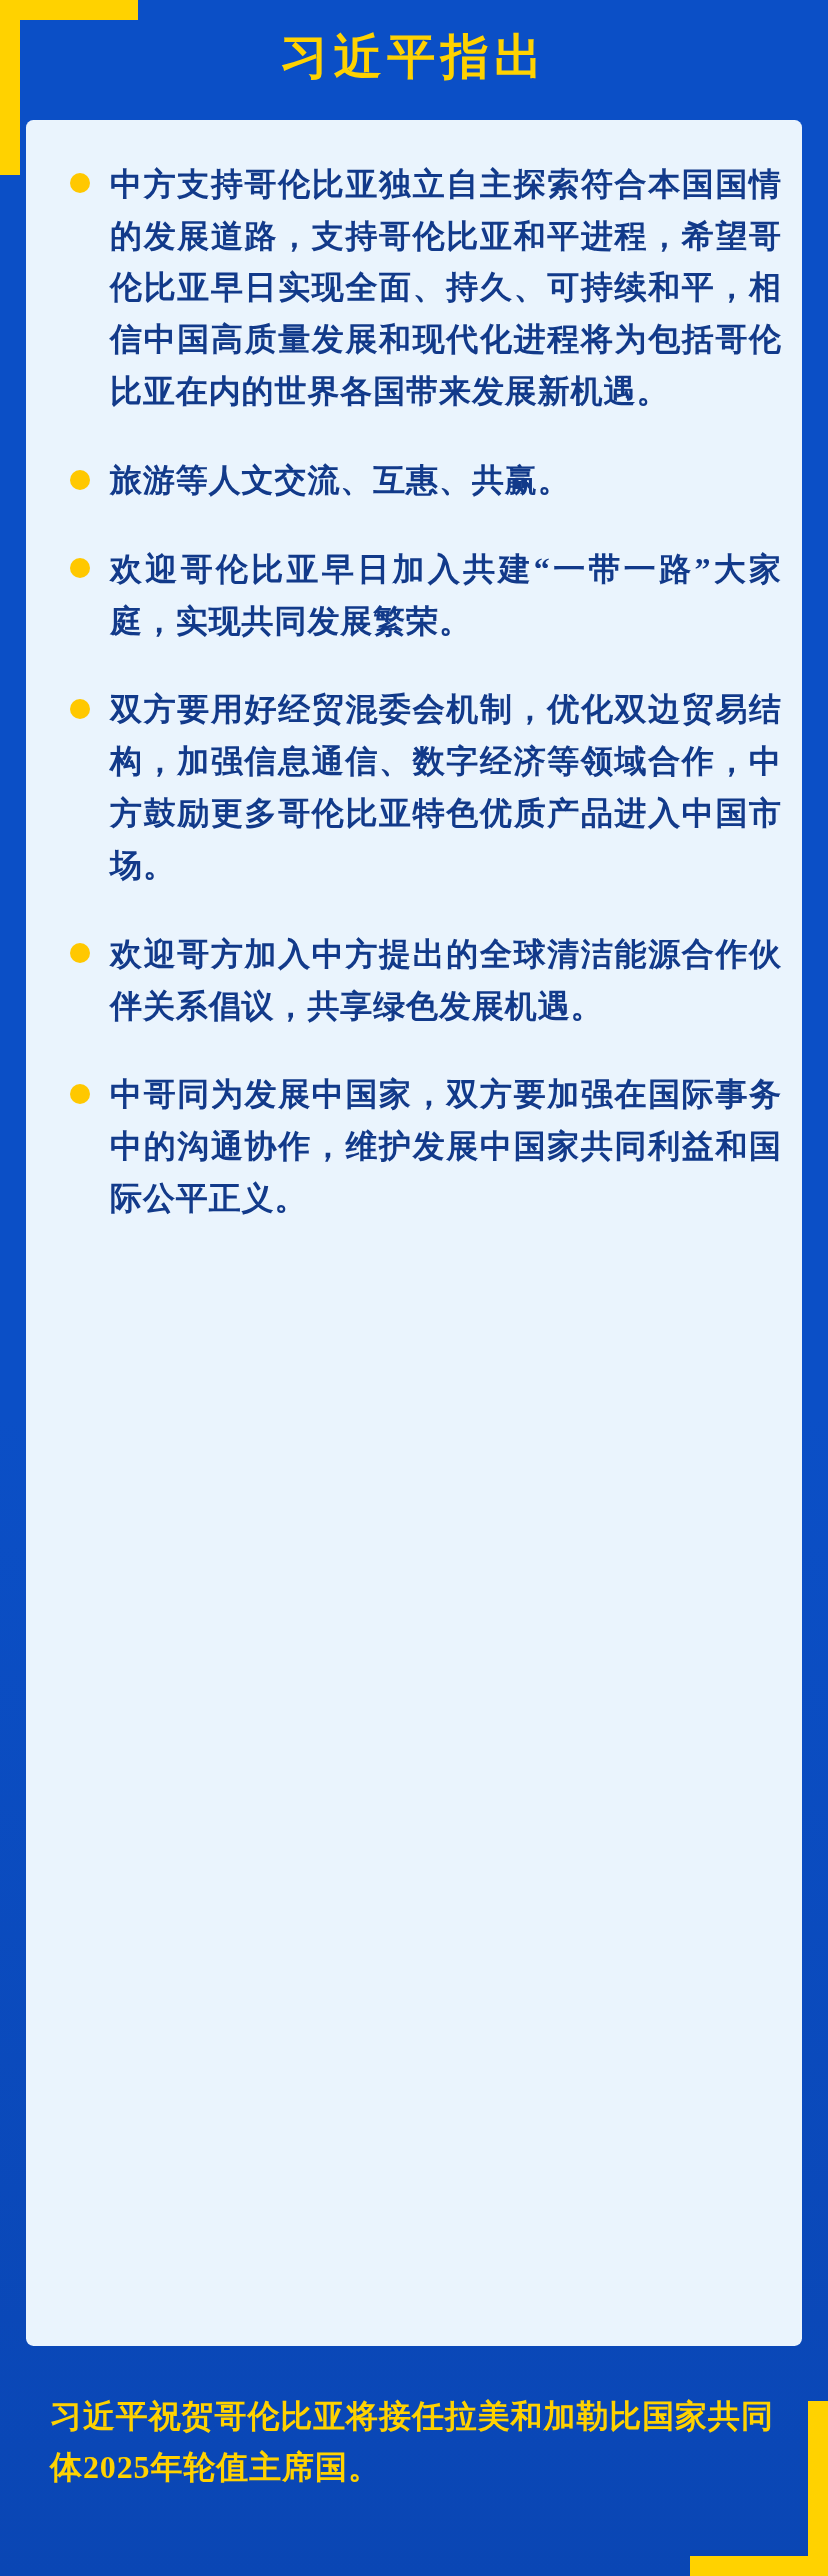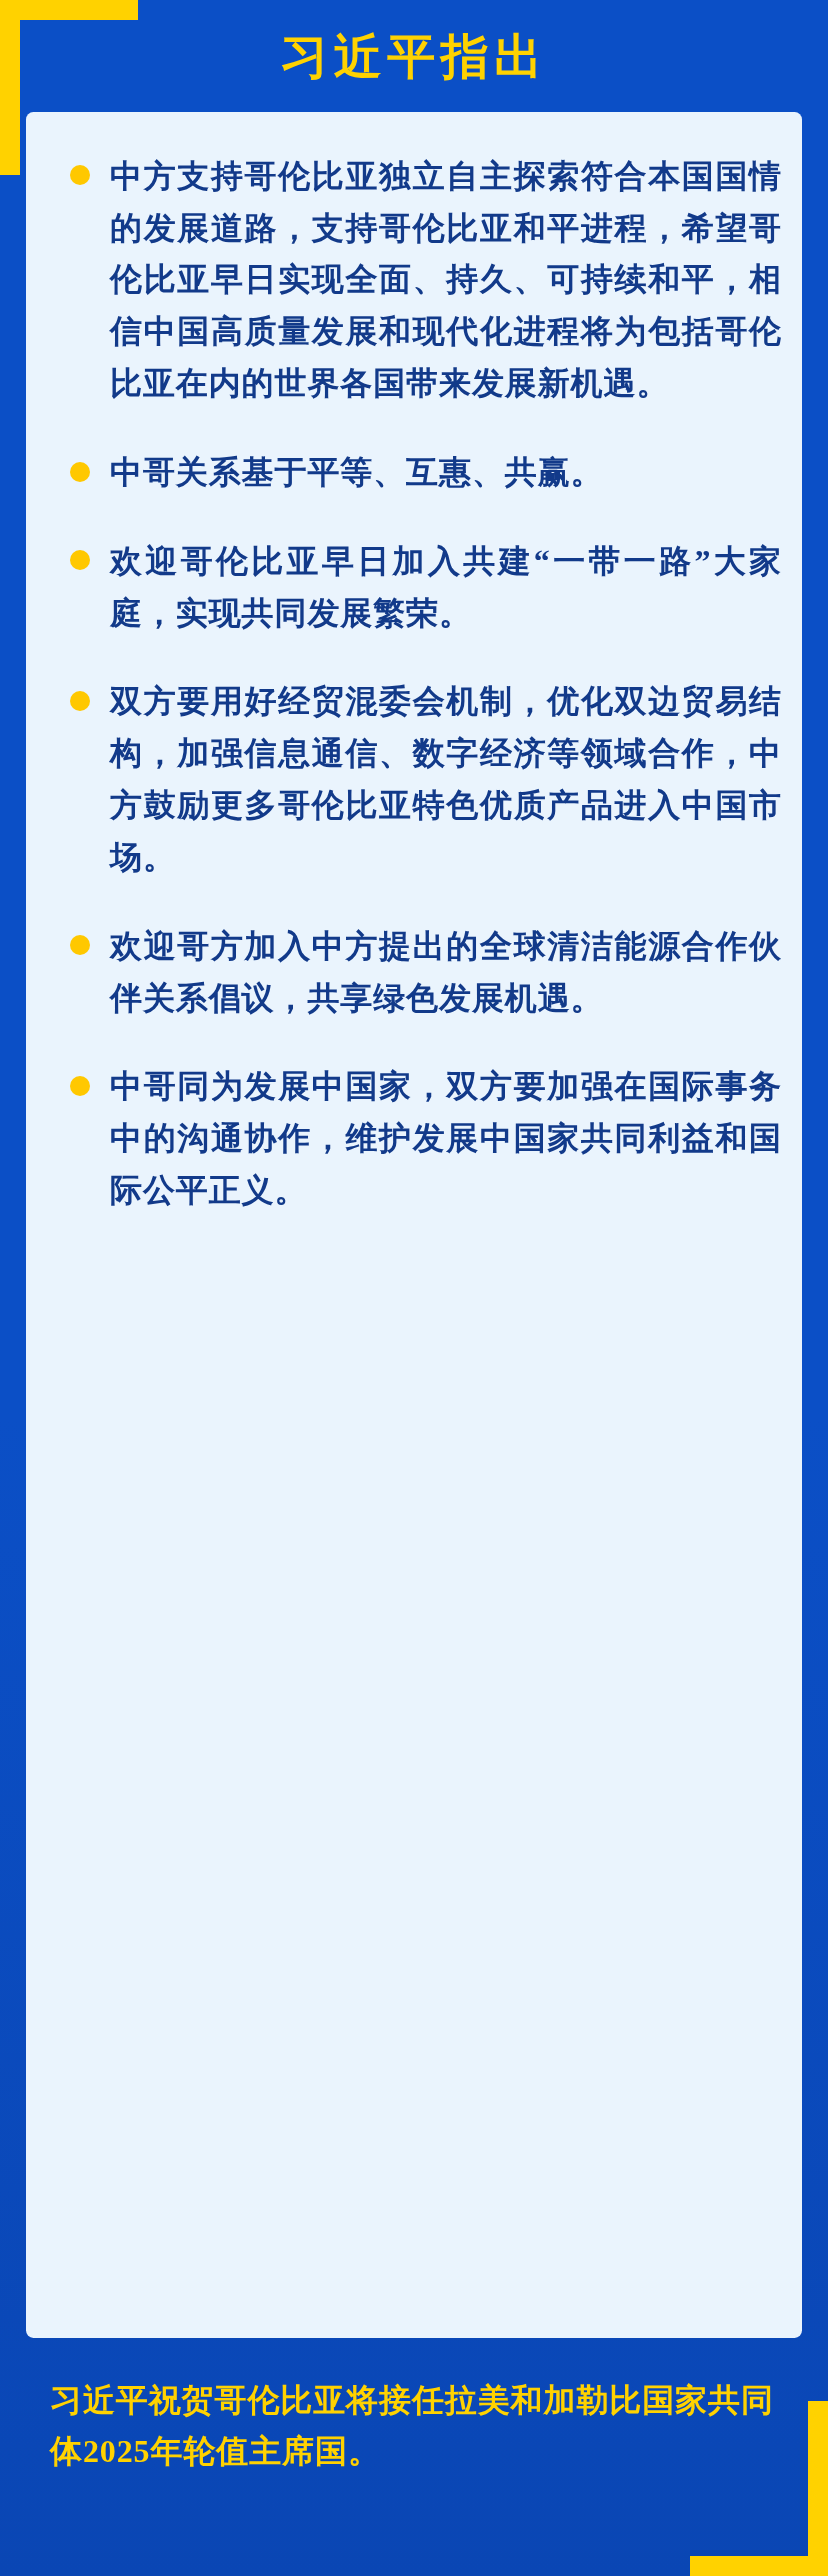--- a/index.html
+++ b/index.html
@@ -42,21 +42,21 @@
     display: inline-block;
     color: #ffd200;
     font-size: 48px;
     font-weight: bold;
     letter-spacing: 5.5px;
     line-height: 1.1;
   }
 
   .card {
     position: relative;
-    margin: 4px 26px;
+    margin: 12px 26px;
     background: #eaf4fd;
     border-radius: 7.4px;
     padding: 39px 20px 40px 40px;
     box-sizing: border-box;
     min-height: 2226px;
   }
 
   .points {
     list-style: none;
     margin: 0;
@@ -110,21 +110,21 @@
   </div>
 
   <div class="card">
     <ul class="points">
       <li class="point">
         <span class="bullet"></span>
         <span>中方支持哥伦比亚独立自主探索符合本国国情的发展道路，支持哥伦比亚和平进程，希望哥伦比亚早日实现全面、持久、可持续和平，相信中国高质量发展和现代化进程将为包括哥伦比亚在内的世界各国带来发展新机遇。</span>
       </li>
       <li class="point">
         <span class="bullet"></span>
-        <span>中哥关系基于平等、互惠、共赢。</span>
+        <span>旅游等人文交流、互惠、共赢。</span>
       </li>
       <li class="point">
         <span class="bullet"></span>
         <span>欢迎哥伦比亚早日加入共建“一带一路”大家庭，实现共同发展繁荣。</span>
       </li>
       <li class="point">
         <span class="bullet"></span>
         <span>双方要用好经贸混委会机制，优化双边贸易结构，加强信息通信、数字经济等领域合作，中方鼓励更多哥伦比亚特色优质产品进入中国市场。</span>
       </li>
       <li class="point">

